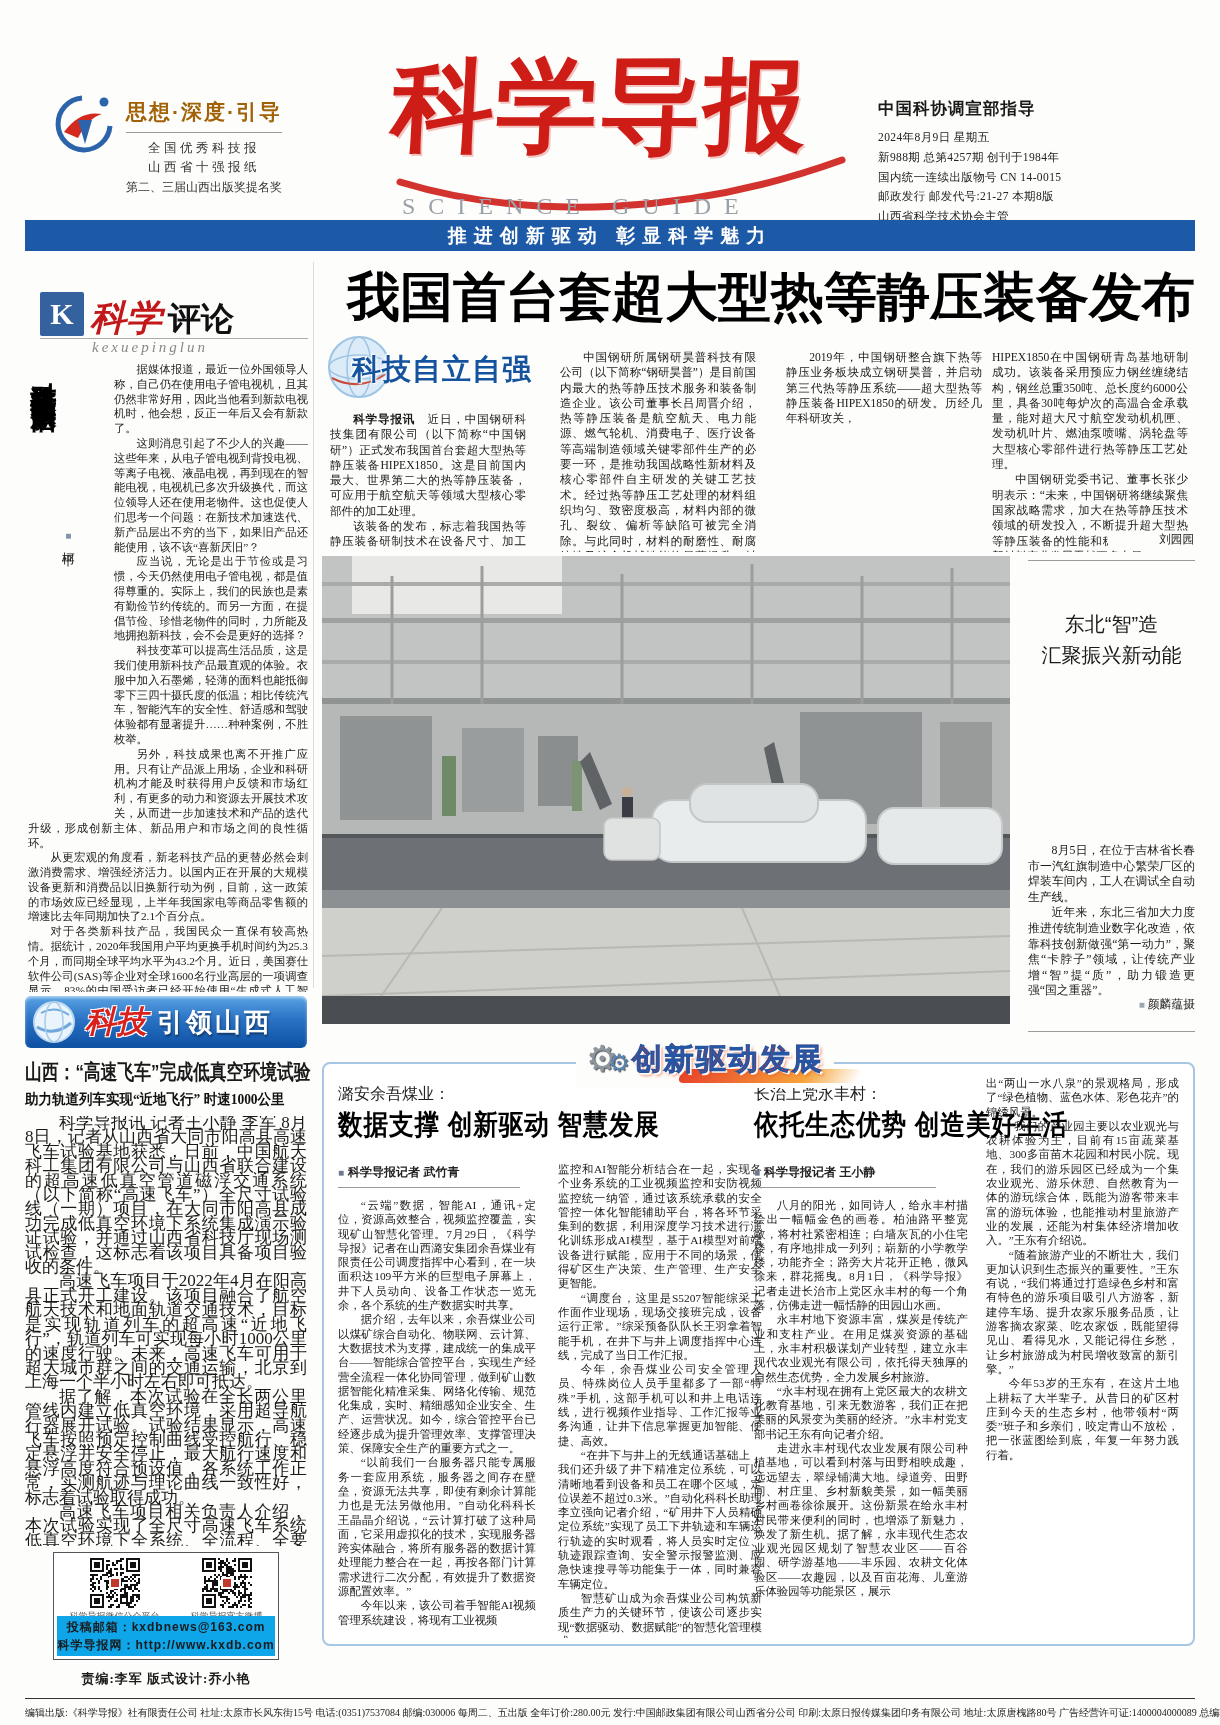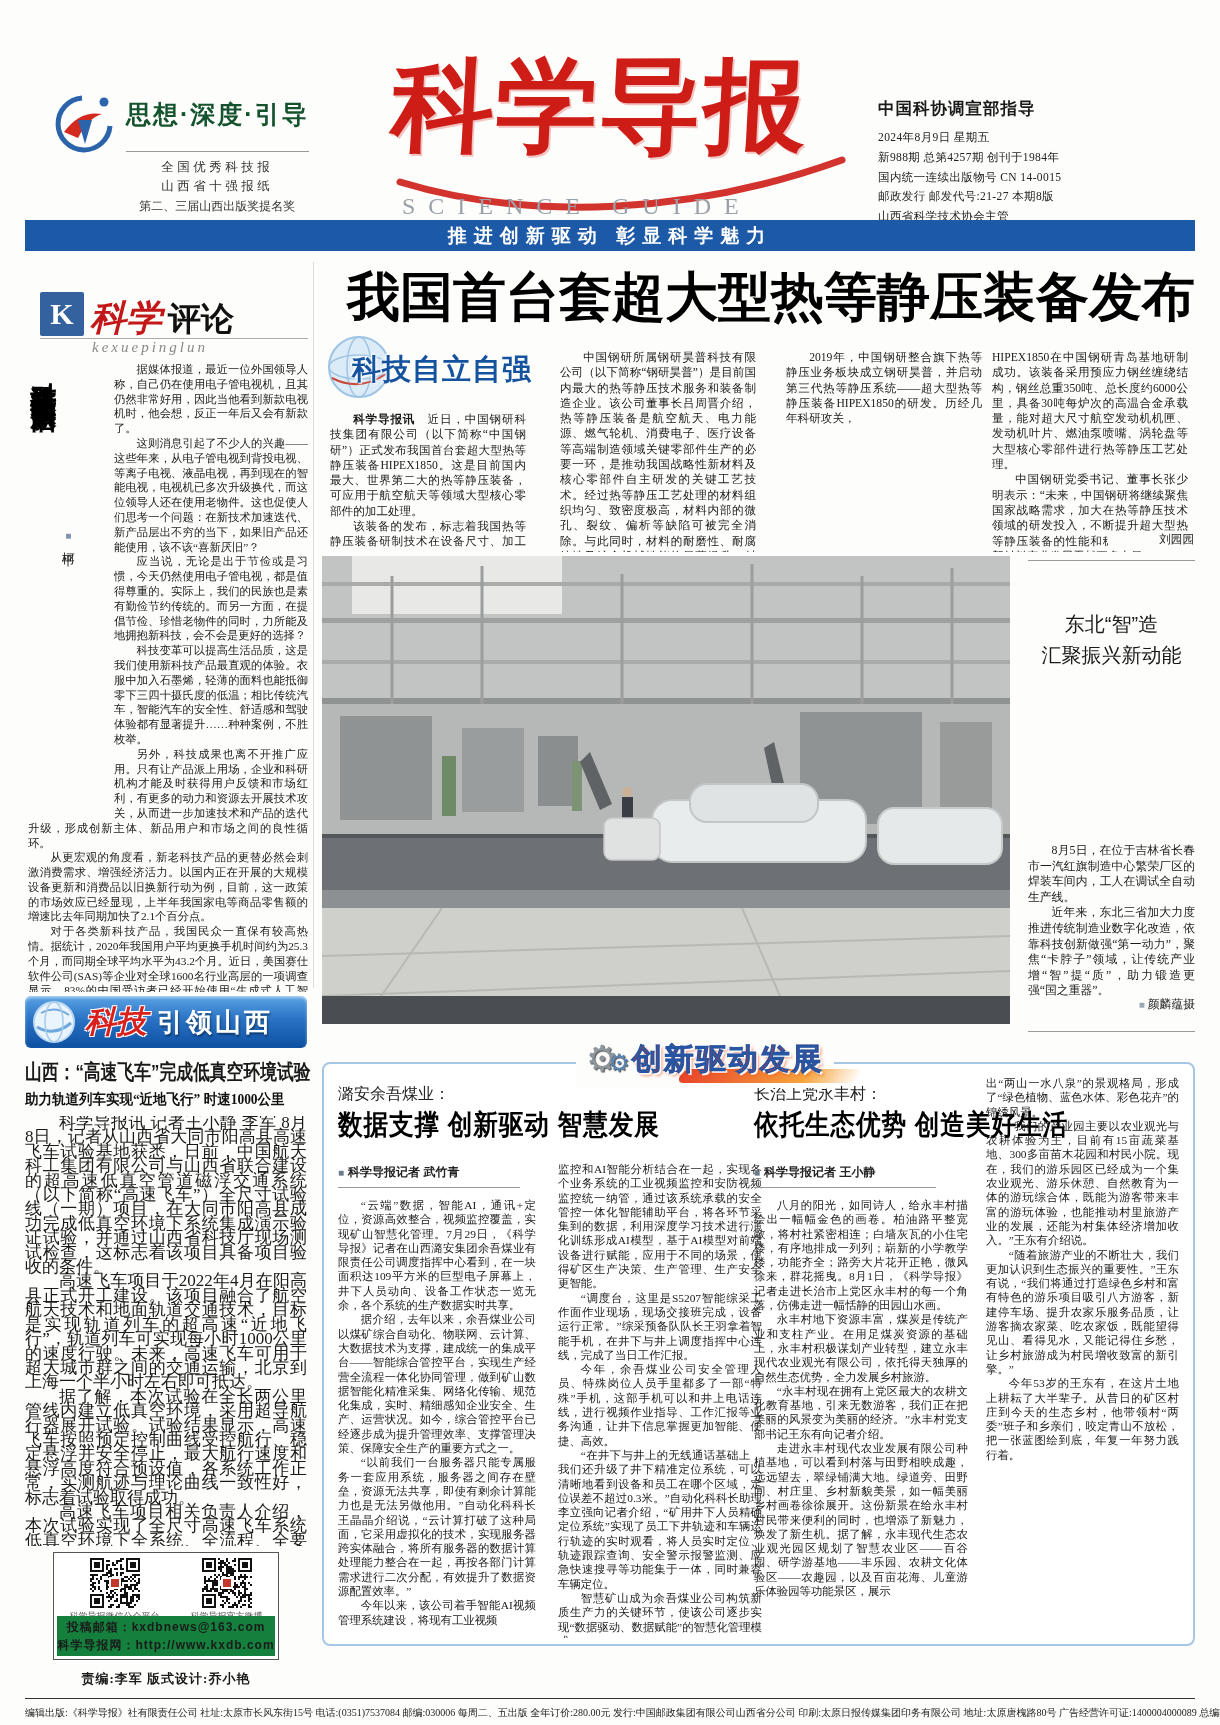--- a/index.html
+++ b/index.html
@@ -5,22 +5,22 @@
   html,body{margin:0;padding:0;}
   body{width:1220px;height:1725px;position:relative;background:#fdfdfb;
        font-family:"Liberation Serif",serif;color:#1a1a1a;overflow:hidden;}
   .abs{position:absolute;}
   .jp{ text-align:justify; }
   .jp p{margin:0;text-indent:2em;}
   .jp p.cont{text-indent:0;}
   
   .brand-left{left:52px;top:92px;width:268px;display:flex;gap:10px;}
   .brand-txt{padding-top:6px;}
-  .brand-slogan{font-size:25px;letter-spacing:2px;font-weight:bold;color:#14532d;
-    border-bottom:1px solid #999;padding-bottom:20px;margin-bottom:6px;font-family:"Liberation Sans",sans-serif;}
+  .brand-slogan{font-size:21px;letter-spacing:2px;font-weight:bold;color:#a16207;
+    border-bottom:1px solid #999;padding-bottom:6px;margin-bottom:6px;font-family:"Liberation Sans",sans-serif;}
   .brand-award{font-size:12.5px;letter-spacing:3.5px;color:#333;line-height:1.55;text-align:center;}
   .brand-award3{font-size:12px;letter-spacing:0;color:#333;line-height:1.6;text-align:center;}
   .masthead{left:392px;top:52px;width:450px;height:140px;}
   .masthead-title{font-family:"DejaVu Serif",serif;font-weight:bold;font-size:102px;line-height:1.05;
     color:#ce1d17;white-space:nowrap;transform:skewX(-3deg);letter-spacing:2px;text-shadow:2px 2px 0 rgba(206,29,23,.25);}
   .masthead-en{left:402px;top:193px;font-size:24px;letter-spacing:13px;color:#99a1a8;
     font-family:"Liberation Serif",serif;white-space:nowrap;}
   .swoosh{left:392px;top:140px;width:460px;height:80px;pointer-events:none;}
   .head-right{left:878px;top:98px;width:320px;}
   .head-right .guide{font-size:16.5px;font-weight:bold;letter-spacing:1px;margin-bottom:8px;font-family:"Liberation Sans",sans-serif;}
@@ -77,21 +77,21 @@
   .sx-hl{position:absolute;left:0;top:62px;font-size:21px;font-weight:900;white-space:nowrap;
      font-family:"Liberation Sans",sans-serif;transform:scaleX(.80);transform-origin:left;}
   .sx-sub{position:absolute;left:0;top:94px;font-size:14.5px;font-weight:bold;white-space:nowrap;color:#111;
      transform:scaleX(.93);transform-origin:left;}
   .sx-body{position:absolute;left:0;top:120px;width:282px;height:430px;font-size:17px;line-height:14.4px;overflow:hidden;}
   .sx-qrbox{position:absolute;left:28px;top:556px;width:224px;height:106px;border:1px solid #555;background:#fff;}
   .qr-row{display:flex;justify-content:space-around;padding-top:5px;}
   .qr-cell{text-align:center;}
   .qr-cell svg{width:50px;height:50px;display:block;margin:0 auto;}
   .qr-label{font-size:9px;color:#555;margin-top:2px;letter-spacing:0;}
-  .contact{position:absolute;left:3px;right:3px;bottom:3px;background:#15803d;text-align:center;
+  .contact{position:absolute;left:3px;right:3px;bottom:3px;background:#0ea5e9;text-align:center;
      font-size:12px;font-weight:bold;letter-spacing:1px;line-height:1.5;padding:2px 0;font-family:"Liberation Sans",sans-serif;}
   .sx-editors{position:absolute;left:0;top:674px;width:282px;text-align:center;font-size:13px;font-weight:bold;letter-spacing:1px;}
   
   .inno-box{left:322px;top:1062px;width:869px;height:580px;border:2px solid #a6c6e4;border-radius:8px;background:#fff;}
   .inno-banner{left:576px;top:1030px;height:58px;background:#fdfdfb;display:flex;align-items:center;padding:0 10px;z-index:5;}
   .gears{font-size:36px;color:#8d969c;line-height:1;margin-right:2px;text-shadow:1px 1px 1px #555;}
   .gears .g2{font-size:24px;color:#5a86b5;margin-left:-10px;}
   .banner-swoosh{position:absolute;left:48px;top:30px;width:180px;height:14px;border-radius:8px;
      background:linear-gradient(90deg,#e8422a,#f6a43b 70%,rgba(246,164,59,0));transform:skewX(-30deg);z-index:-1;}
   .banner-txt{font-size:30px;font-weight:900;color:#e62f22;letter-spacing:2px;font-family:"Liberation Sans",sans-serif;

